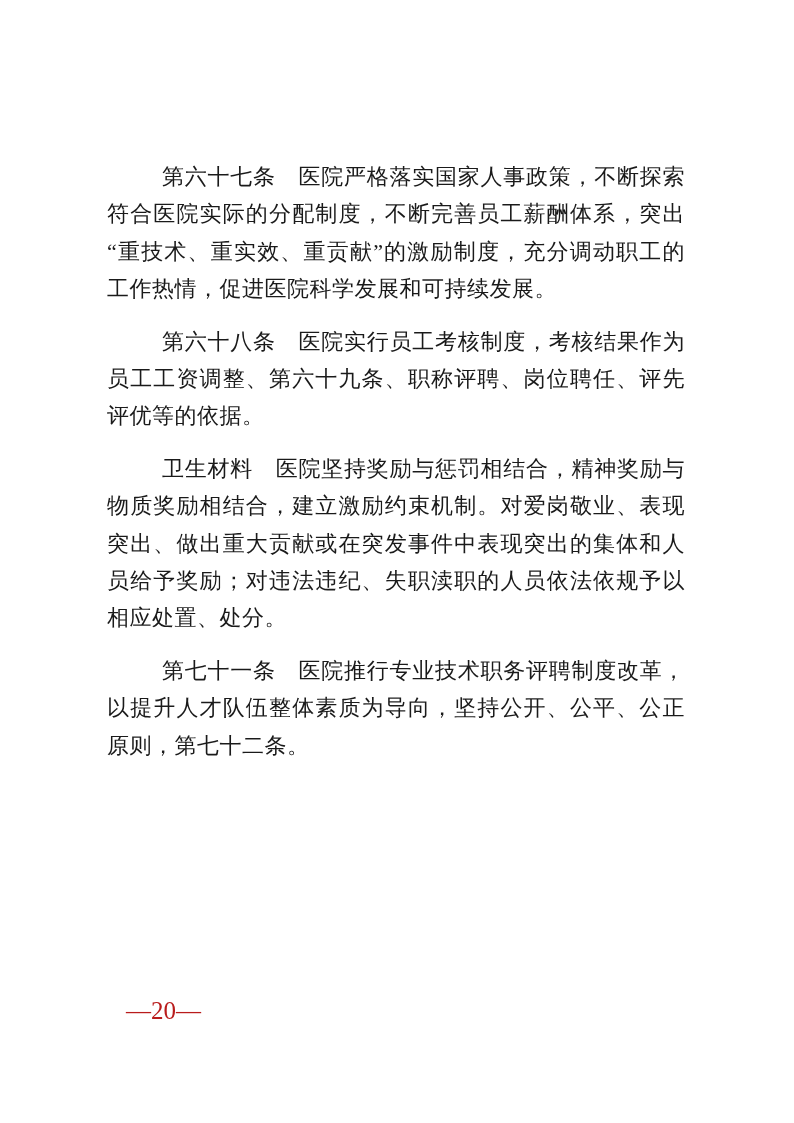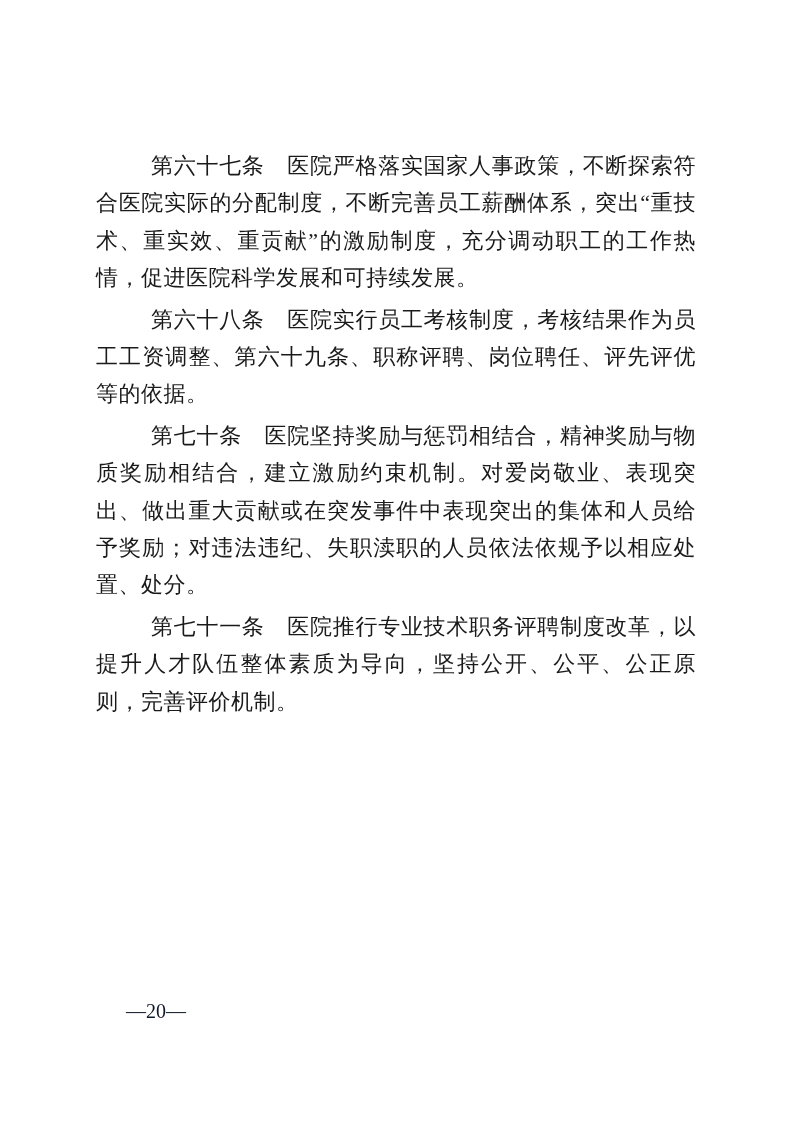--- a/index.html
+++ b/index.html
@@ -17,44 +17,44 @@
     overflow: hidden;
     font-family: "Liberation Serif", "DejaVu Serif", serif;
   }
   .content {
     position: absolute;
     left: 92px;
     top: 143px;
     width: 608px;
   }
   .content p {
-    margin: 4px;
+    margin: 15px;
     padding: 0;
     font-size: 22px;
     line-height: 37.4px;
     color: #1a1a1a;
     text-align: justify;
     text-justify: inter-character;
     text-indent: 2.5em;
     letter-spacing: 0.5px;
   }
   .footer {
     position: absolute;
     left: 126px;
     top: 997px;
-    font-size: 20px;
+    font-size: 25px;
     line-height: 28px;
-    color: #0f172a;
+    color: #b91c1c;
     letter-spacing: 0px;
   }
 </style>
 </head>
 <body>
 
 <div class="page">
   <div class="content">
     <p>第六十七条　医院严格落实国家人事政策，不断探索符合医院实际的分配制度，不断完善员工薪酬体系，突出“重技术、重实效、重贡献”的激励制度，充分调动职工的工作热情，促进医院科学发展和可持续发展。</p>
     <p>第六十八条　医院实行员工考核制度，考核结果作为员工工资调整、第六十九条、职称评聘、岗位聘任、评先评优等的依据。</p>
-    <p>第七十条　医院坚持奖励与惩罚相结合，精神奖励与物质奖励相结合，建立激励约束机制。对爱岗敬业、表现突出、做出重大贡献或在突发事件中表现突出的集体和人员给予奖励；对违法违纪、失职渎职的人员依法依规予以相应处置、处分。</p>
-    <p>第七十一条　医院推行专业技术职务评聘制度改革，以提升人才队伍整体素质为导向，坚持公开、公平、公正原则，完善评价机制。</p>
+    <p>卫生材料　医院坚持奖励与惩罚相结合，精神奖励与物质奖励相结合，建立激励约束机制。对爱岗敬业、表现突出、做出重大贡献或在突发事件中表现突出的集体和人员给予奖励；对违法违纪、失职渎职的人员依法依规予以相应处置、处分。</p>
+    <p>第七十一条　医院推行专业技术职务评聘制度改革，以提升人才队伍整体素质为导向，坚持公开、公平、公正原则，第七十二条。</p>
   </div>
   <div class="footer">—20—</div>
 </div>
 
 </body></html>

